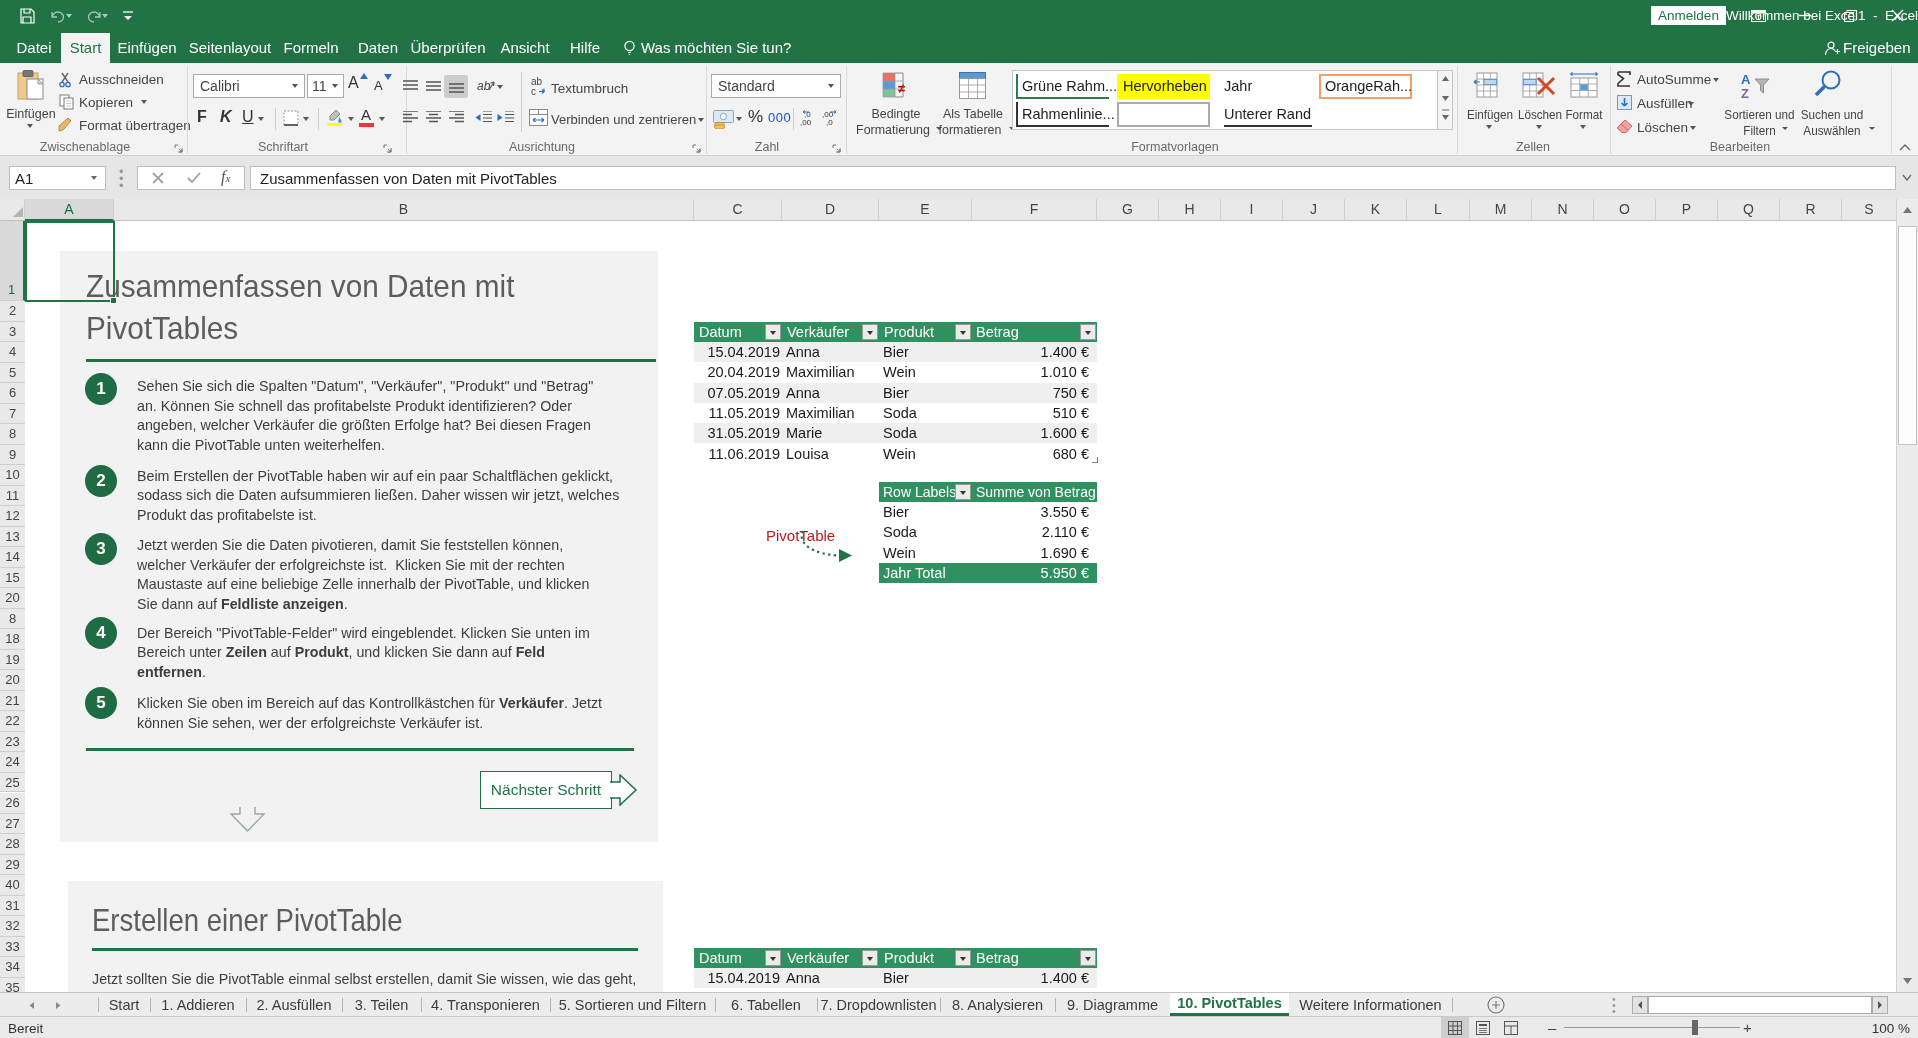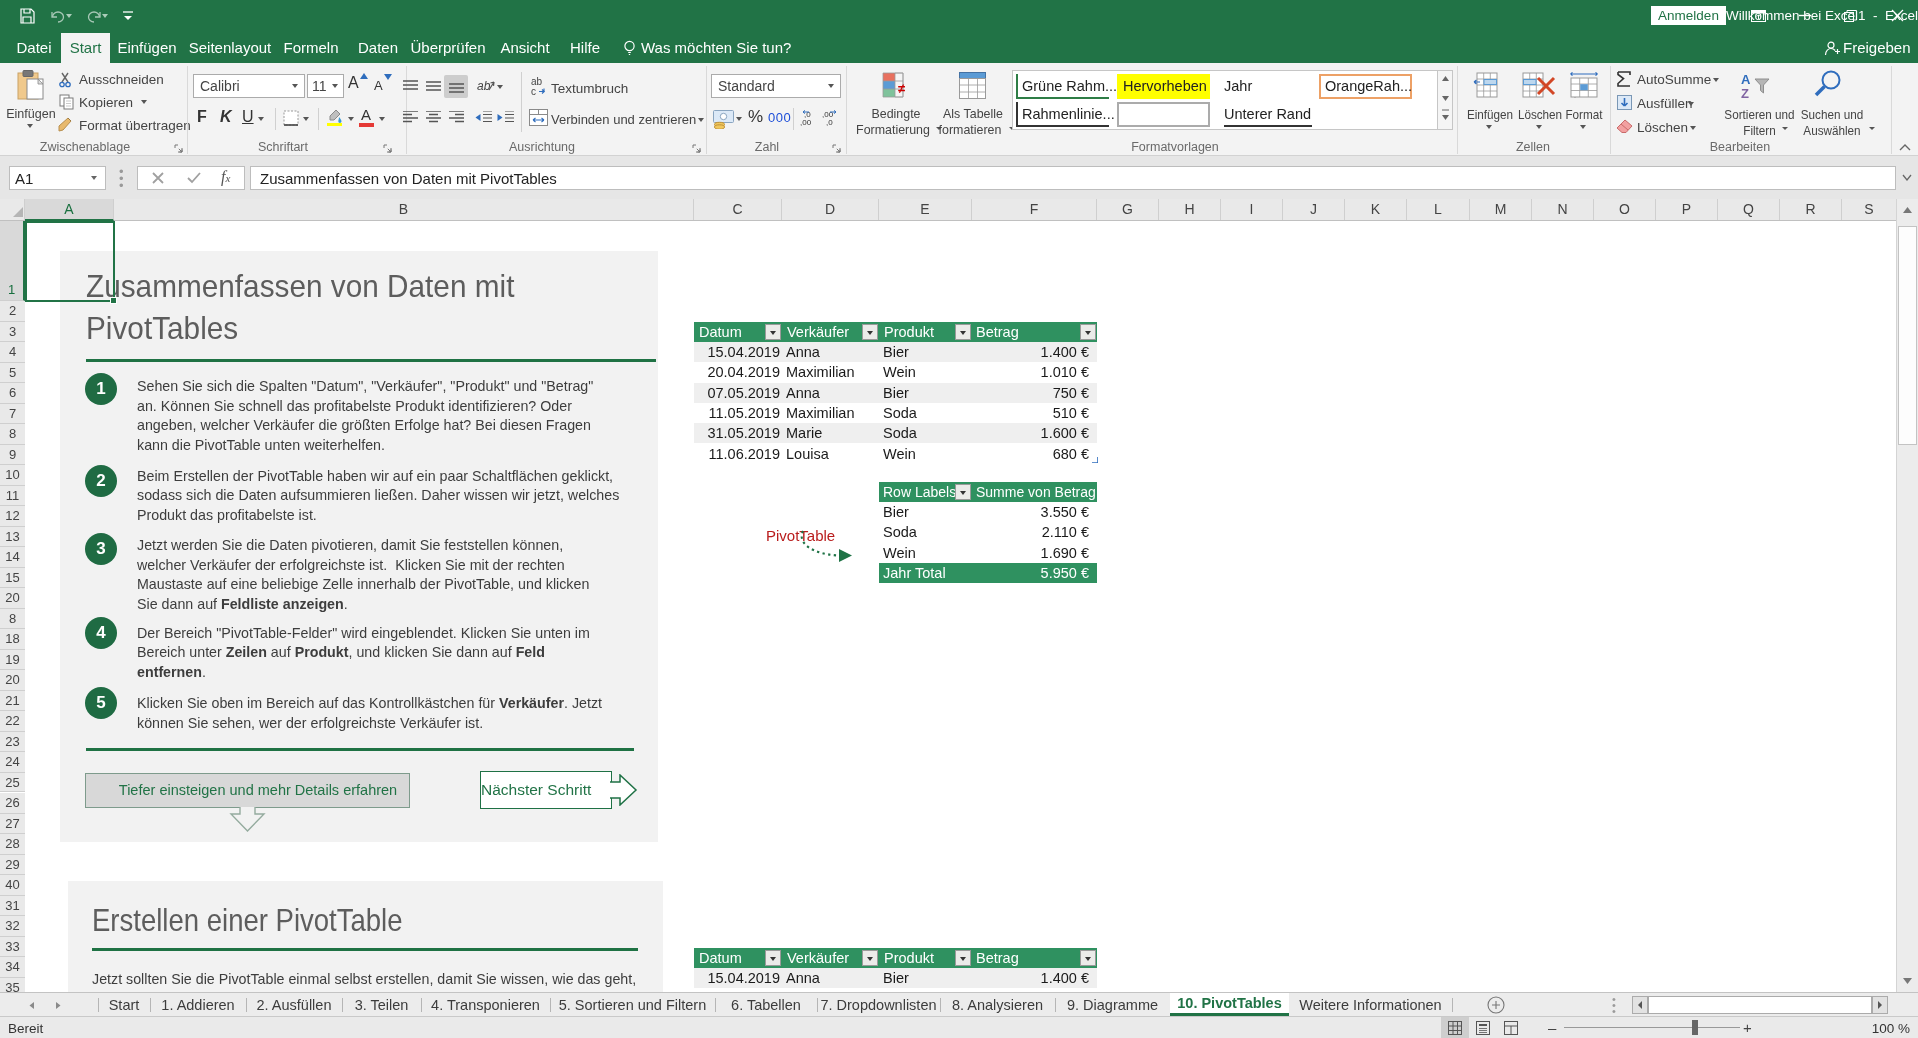--- a/index.html
+++ b/index.html
@@ -449,25 +449,24 @@
   <div class="circ" style="left:85px;top:243.6px">2</div>
   <div class="circ" style="left:85px;top:312px">3</div>
   <div class="circ" style="left:85px;top:395.7px">4</div>
   <div class="circ" style="left:85px;top:466.4px">5</div>
   <div class="step" style="left:137px;top:155.2px;width:560px">Sehen Sie sich die Spalten "Datum", "Verkäufer", "Produkt" und "Betrag"<br>an. Können Sie schnell das profitabelste Produkt identifizieren? Oder<br>angeben, welcher Verkäufer die größten Erfolge hat? Bei diesen Fragen<br>kann die PivotTable unten weiterhelfen.</div>
   <div class="step" style="left:137px;top:244.6px;width:560px">Beim Erstellen der PivotTable haben wir auf ein paar Schaltflächen geklickt,<br>sodass sich die Daten aufsummieren ließen. Daher wissen wir jetzt, welches<br>Produkt das profitabelste ist.</div>
   <div class="step" style="left:137px;top:314.2px;width:560px">Jetzt werden Sie die Daten pivotieren, damit Sie feststellen können,<br>welcher Verkäufer der erfolgreichste ist.&nbsp; Klicken Sie mit der rechten<br>Maustaste auf eine beliebige Zelle innerhalb der PivotTable, und klicken<br>Sie dann auf <b>Feldliste anzeigen</b>.</div>
   <div class="step" style="left:137px;top:401.8px;width:560px">Der Bereich "PivotTable-Felder" wird eingeblendet. Klicken Sie unten im<br>Bereich unter <b>Zeilen</b> auf <b>Produkt</b>, und klicken Sie dann auf <b>Feld</b><br><b>entfernen</b>.</div>
   <div class="step" style="left:137px;top:472.2px;width:560px">Klicken Sie oben im Bereich auf das Kontrollkästchen für <b>Verkäufer</b>. Jetzt<br>können Sie sehen, wer der erfolgreichste Verkäufer ist.</div>
   <div class="rule" style="left:86px;top:527px;width:548px"></div>
-  <div class="abs" style="left:85px;top:552px;width:325px;height:35px;background:#d8d8d8;border:1px solid #7e9b8c;color:#217346;font-size:15.5px;text-align:center;line-height:33px;font-size:14.5px;text-indent:21px">Tiefer einsteigen und mehr Details erfahren</div>
   <svg class="abs" style="left:229px;top:586px" width="37" height="25" viewBox="0 0 37 25">
       <path d="M11 0 V7 H2 L18.5 24 L35 7 H26 V0" fill="#f2f2f2" stroke="#94ab9e" stroke-width="1.4"></path>
     </svg>
-  <div class="abs" style="left:480px;top:550px;width:132px;height:38px;background:#fff;border:1.5px solid #1f7145;color:#217346;font-size:15.5px;line-height:35px">Nächster Schritt</div>
+  <div class="abs" style="left:480px;top:550px;width:132px;height:38px;background:#fff;border:1.5px solid #1f7145;color:#217346;font-size:15.5px;text-align:center;line-height:35px">Nächster Schritt</div>
   <svg class="abs" style="left:610px;top:553px" width="28" height="32" viewBox="0 0 28 32">
       <path d="M0 8 H10 V1 L26 16 L10 31 V24 H0" fill="#fff" stroke="#1f7145" stroke-width="1.5"></path>
     </svg>
 
   <div class="abs" style="left:694px;top:101px;width:403px;height:20px;background:#2F9160"></div>
   <div class="trow" style="left:694px;top:101px;height:20px;width:403px;color:#fff;line-height:20px">
       <span style="position:absolute;left:5px">Datum</span>
       <span style="position:absolute;left:93px">Verkäufer</span>
       <span style="position:absolute;left:190px">Produkt</span>
       <span style="position:absolute;left:282px">Betrag</span>

